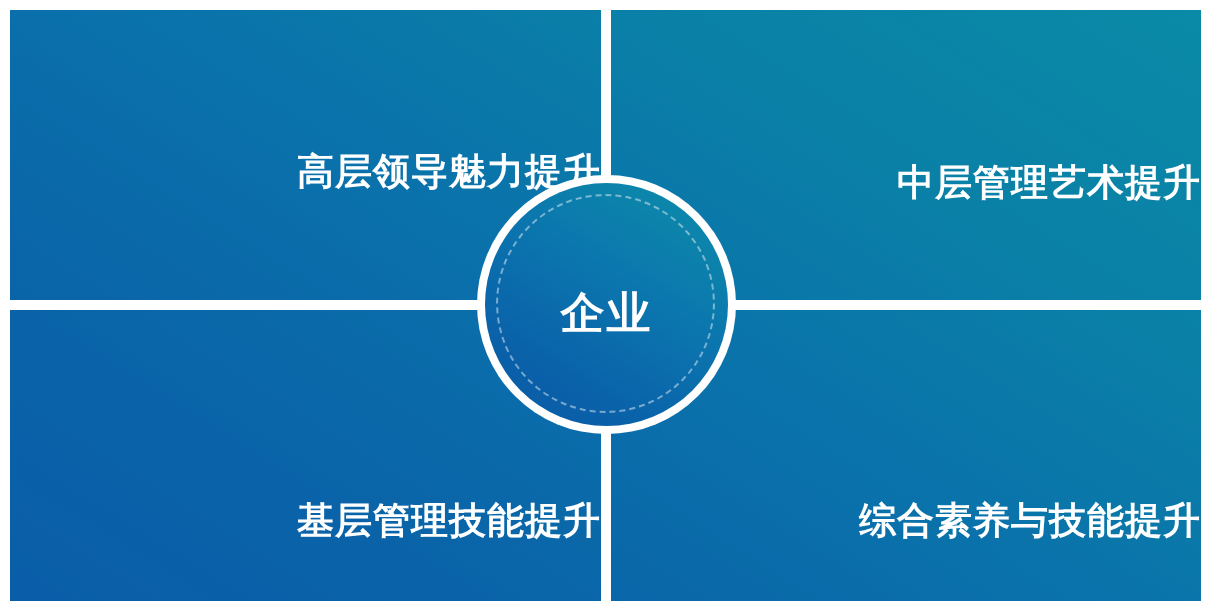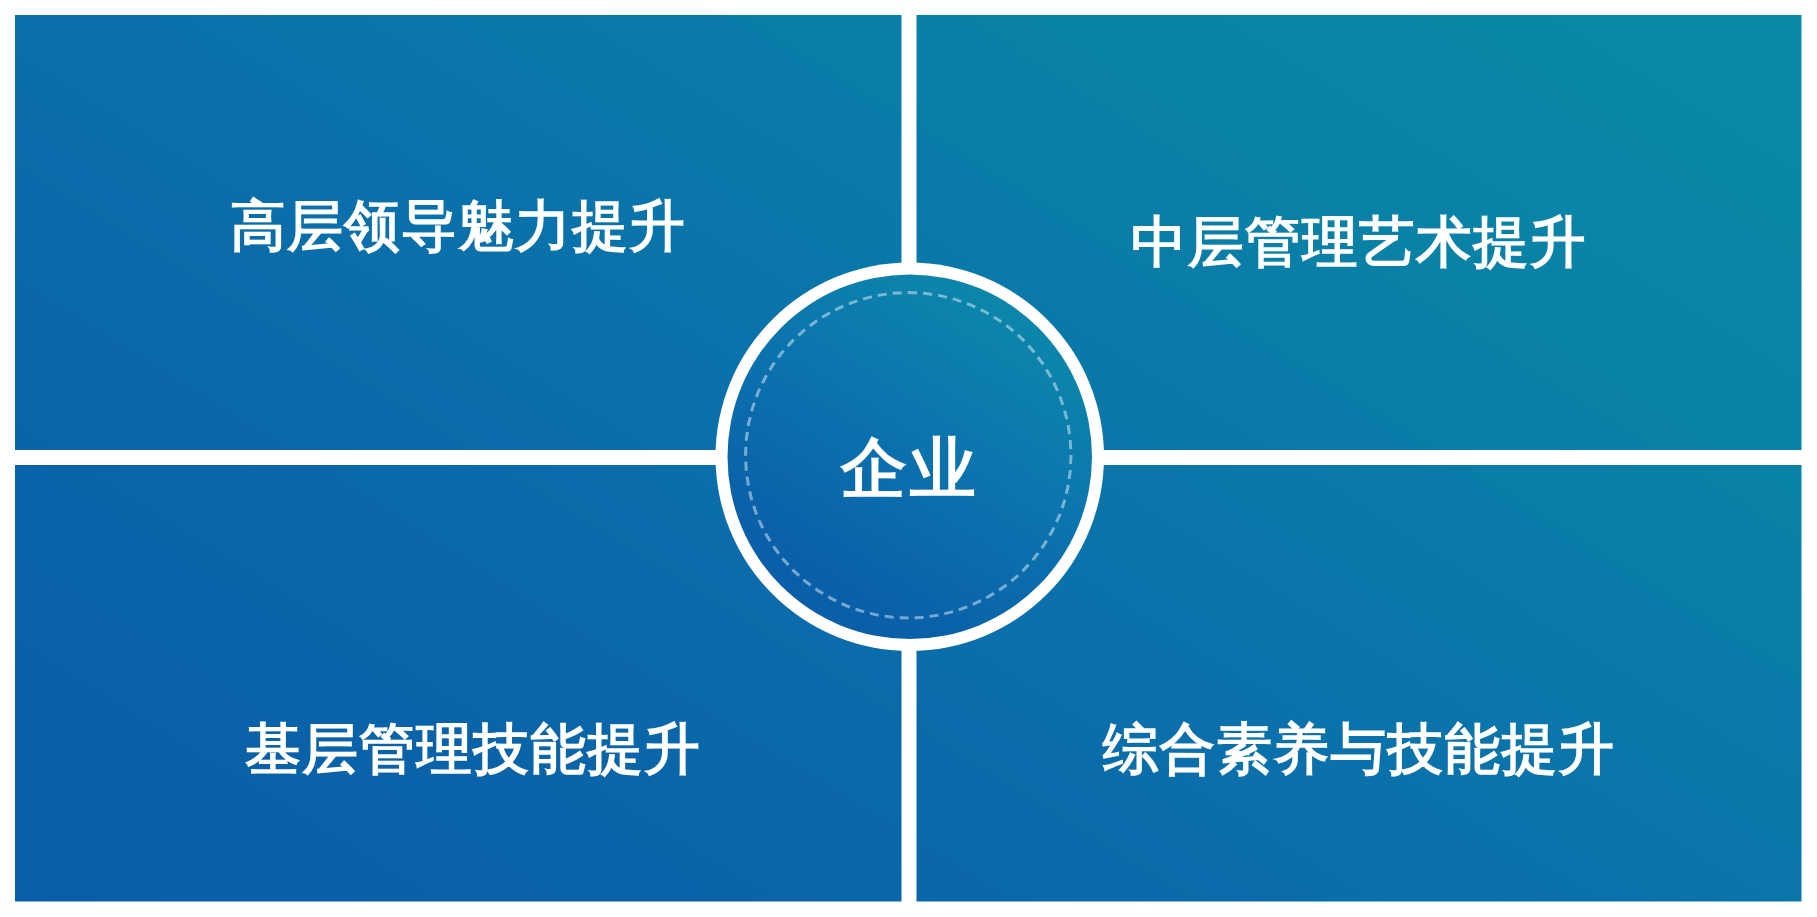--- a/index.html
+++ b/index.html
@@ -46,22 +46,23 @@
     width: 10px;
     height: 611px;
     background: #ffffff;
   }
 
   
   .quad {
     position: absolute;
     display: flex;
     align-items: center;
-    justify-content: center;
+    justify-content: flex-end;
     box-sizing: border-box;
+    margin-top: 21px;
   }
   .quad-tl { left: 10px;  top: 10px;  width: 591px; height: 290px; }
   .quad-tr { left: 611px; top: 21px;  width: 590px; height: 290px; }
   .quad-bl { left: 10px;  top: 310px; width: 591px; height: 291px; padding-left: 20px; }
   .quad-br { left: 611px; top: 310px; width: 590px; height: 291px; }
 
   .quad-label {
     color: #ffffff;
     font-size: 37px;
     font-weight: bold;

